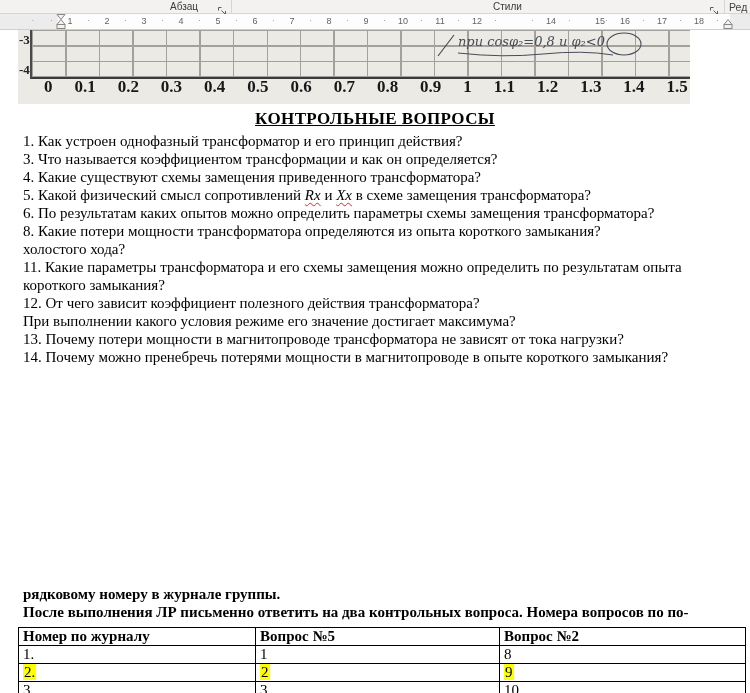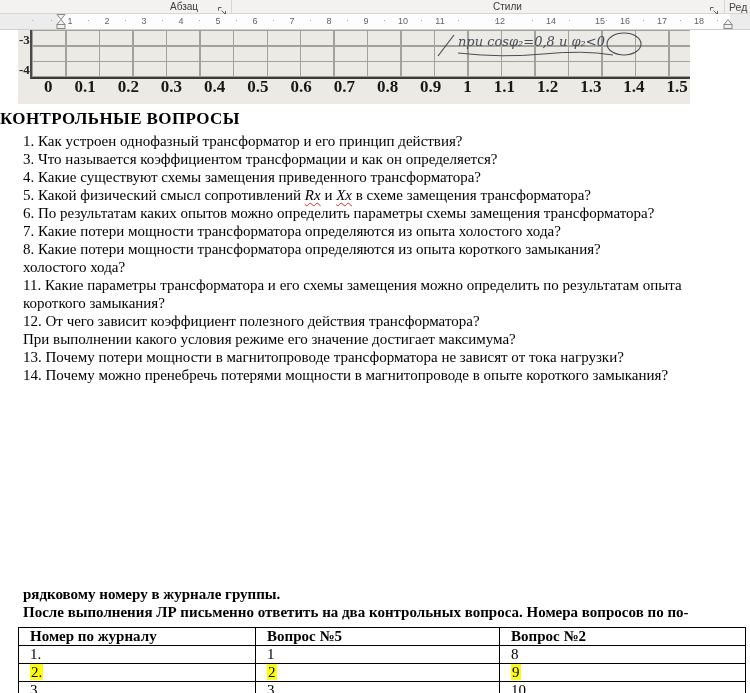--- a/index.html
+++ b/index.html
@@ -33,31 +33,31 @@
     background-image:
       repeating-linear-gradient(to right,#a3a19b 0 1px,transparent 1px 33.5px),
       repeating-linear-gradient(to bottom,#a3a19b 0 1px,transparent 1px 15.5px);}
   .fig-ylabel{position:absolute;left:1px;width:13px;font:bold 13px "Liberation Serif",serif;color:#242424;}
   .y3{top:2px;} .y4{top:32px;}
   .fig-annot{position:absolute;left:390px;top:0;}
   .fig-annot text{font:italic 13px "DejaVu Serif",serif;fill:#474c58;}
   .fig-xlabels{position:absolute;left:26px;top:47px;width:644px;display:flex;justify-content:space-between;
     font:bold 17px "Liberation Serif",serif;color:#181818;}
   
-  .heading{position:absolute;top:79px;left:0;width:100%;margin:0;text-align:left;
-    font:bold 17px "Liberation Serif",serif;letter-spacing:.4px;}
+  .heading{position:absolute;top:79px;left:0;width:100%;margin:0;text-align:center;
+    font:bold 17px "Liberation Serif",serif;letter-spacing:.4px;text-decoration:underline;}
   .questions{position:absolute;top:102px;left:23px;width:722px;font:15px "Liberation Serif",serif;}
   .q-line{height:18px;line-height:18px;white-space:nowrap;}
   .spell{font-style:italic;text-decoration:underline wavy #e02b2b;text-decoration-thickness:1px;text-underline-offset:2px;}
   .assignment{position:absolute;top:556px;left:23px;font:bold 15px "Liberation Serif",serif;line-height:17.5px;}
   .a-line{white-space:nowrap;}
   
   .qtable{position:absolute;top:597px;left:18px;width:727px;border-collapse:collapse;
     font:15px "Liberation Serif",serif;table-layout:fixed;}
-  .qtable th,.qtable td{border:1px solid #000;height:17px;padding:0 2px 0 11px;text-align:left;vertical-align:middle;overflow:hidden;}
+  .qtable th,.qtable td{border:1px solid #000;height:17px;padding:0 2px 0 4px;text-align:left;vertical-align:middle;overflow:hidden;}
   .qtable th{font-weight:bold;}
   .hl{background:#ffff00;padding:0 1px;}
 </style>
 </head>
 <body>
 
 <div class="app">
 
   <div class="ribbon">
     <span class="group-label lbl-paragraph">Абзац</span>
@@ -97,21 +97,21 @@
         <span class="ruler-num" style="left: 292px;">7</span>
         <span class="ruler-dot" style="left: 310.5px;">·</span>
         <span class="ruler-num" style="left: 329px;">8</span>
         <span class="ruler-dot" style="left: 347.5px;">·</span>
         <span class="ruler-num" style="left: 366px;">9</span>
         <span class="ruler-dot" style="left: 384.5px;">·</span>
         <span class="ruler-num" style="left: 403px;">10</span>
         <span class="ruler-dot" style="left: 421.5px;">·</span>
         <span class="ruler-num" style="left: 440px;">11</span>
         <span class="ruler-dot" style="left: 458.5px;">·</span>
-        <span class="ruler-num" style="left: 477px; margin-left: 23px;">12</span>
+        <span class="ruler-num" style="left: 477px;">12</span>
         <span class="ruler-dot" style="left: 495.5px;">·</span>
         <span class="ruler-num" style="left: 514px; margin-top: 15px;">13</span>
         <span class="ruler-dot" style="left: 532.5px;">·</span>
         <span class="ruler-num" style="left: 551px;">14</span>
         <span class="ruler-dot" style="left: 569.5px;">·</span>
         <span class="ruler-num" style="left: 600px;">15</span>
         <span class="ruler-dot" style="left: 606.5px;">·</span>
         <span class="ruler-num" style="left: 625px;">16</span>
         <span class="ruler-dot" style="left: 643.5px;">·</span>
         <span class="ruler-num" style="left: 662px;">17</span>
@@ -169,21 +169,20 @@
     </div>
 
     <h1 class="heading">КОНТРОЛЬНЫЕ ВОПРОСЫ</h1>
 
     <div class="questions">
         <div class="q-line"><span>1. Как устроен однофазный трансформатор и его принцип действия?</span></div>
         <div class="q-line"><span>3. Что называется коэффициентом трансформации и как он определяется?</span></div>
         <div class="q-line"><span>4. Какие существуют схемы замещения приведенного трансформатора?</span></div>
         <div class="q-line"><span>5. Какой физический смысл сопротивлений </span><span class="spell">Rх</span><span> и </span><span class="spell">Хх</span><span> в схеме замещения трансформатора?</span></div>
         <div class="q-line"><span>6. По результатам каких опытов можно определить параметры схемы замещения трансформатора?</span></div>
-        <div class="q-line"><span>7. Какие потери мощности трансформатора определяются из опыта холостого хода?</span></div>
         <div class="q-line"><span>8. Какие потери мощности трансформатора определяются из опыта короткого замыкания?</span></div>
         <div class="q-line"><span>холостого хода?</span></div>
         <div class="q-line"><span>11. Какие параметры трансформатора и его схемы замещения можно определить по результатам опыта</span></div>
         <div class="q-line"><span>короткого замыкания?</span></div>
         <div class="q-line"><span>12. От чего зависит коэффициент полезного действия трансформатора?</span></div>
         <div class="q-line"><span>При выполнении какого условия режиме его значение достигает максимума?</span></div>
         <div class="q-line"><span>13. Почему потери мощности в магнитопроводе трансформатора не зависят от тока нагрузки?</span></div>
         <div class="q-line"><span>14. Почему можно пренебречь потерями мощности в магнитопроводе в опыте короткого замыкания?</span></div>
       </div>
 

